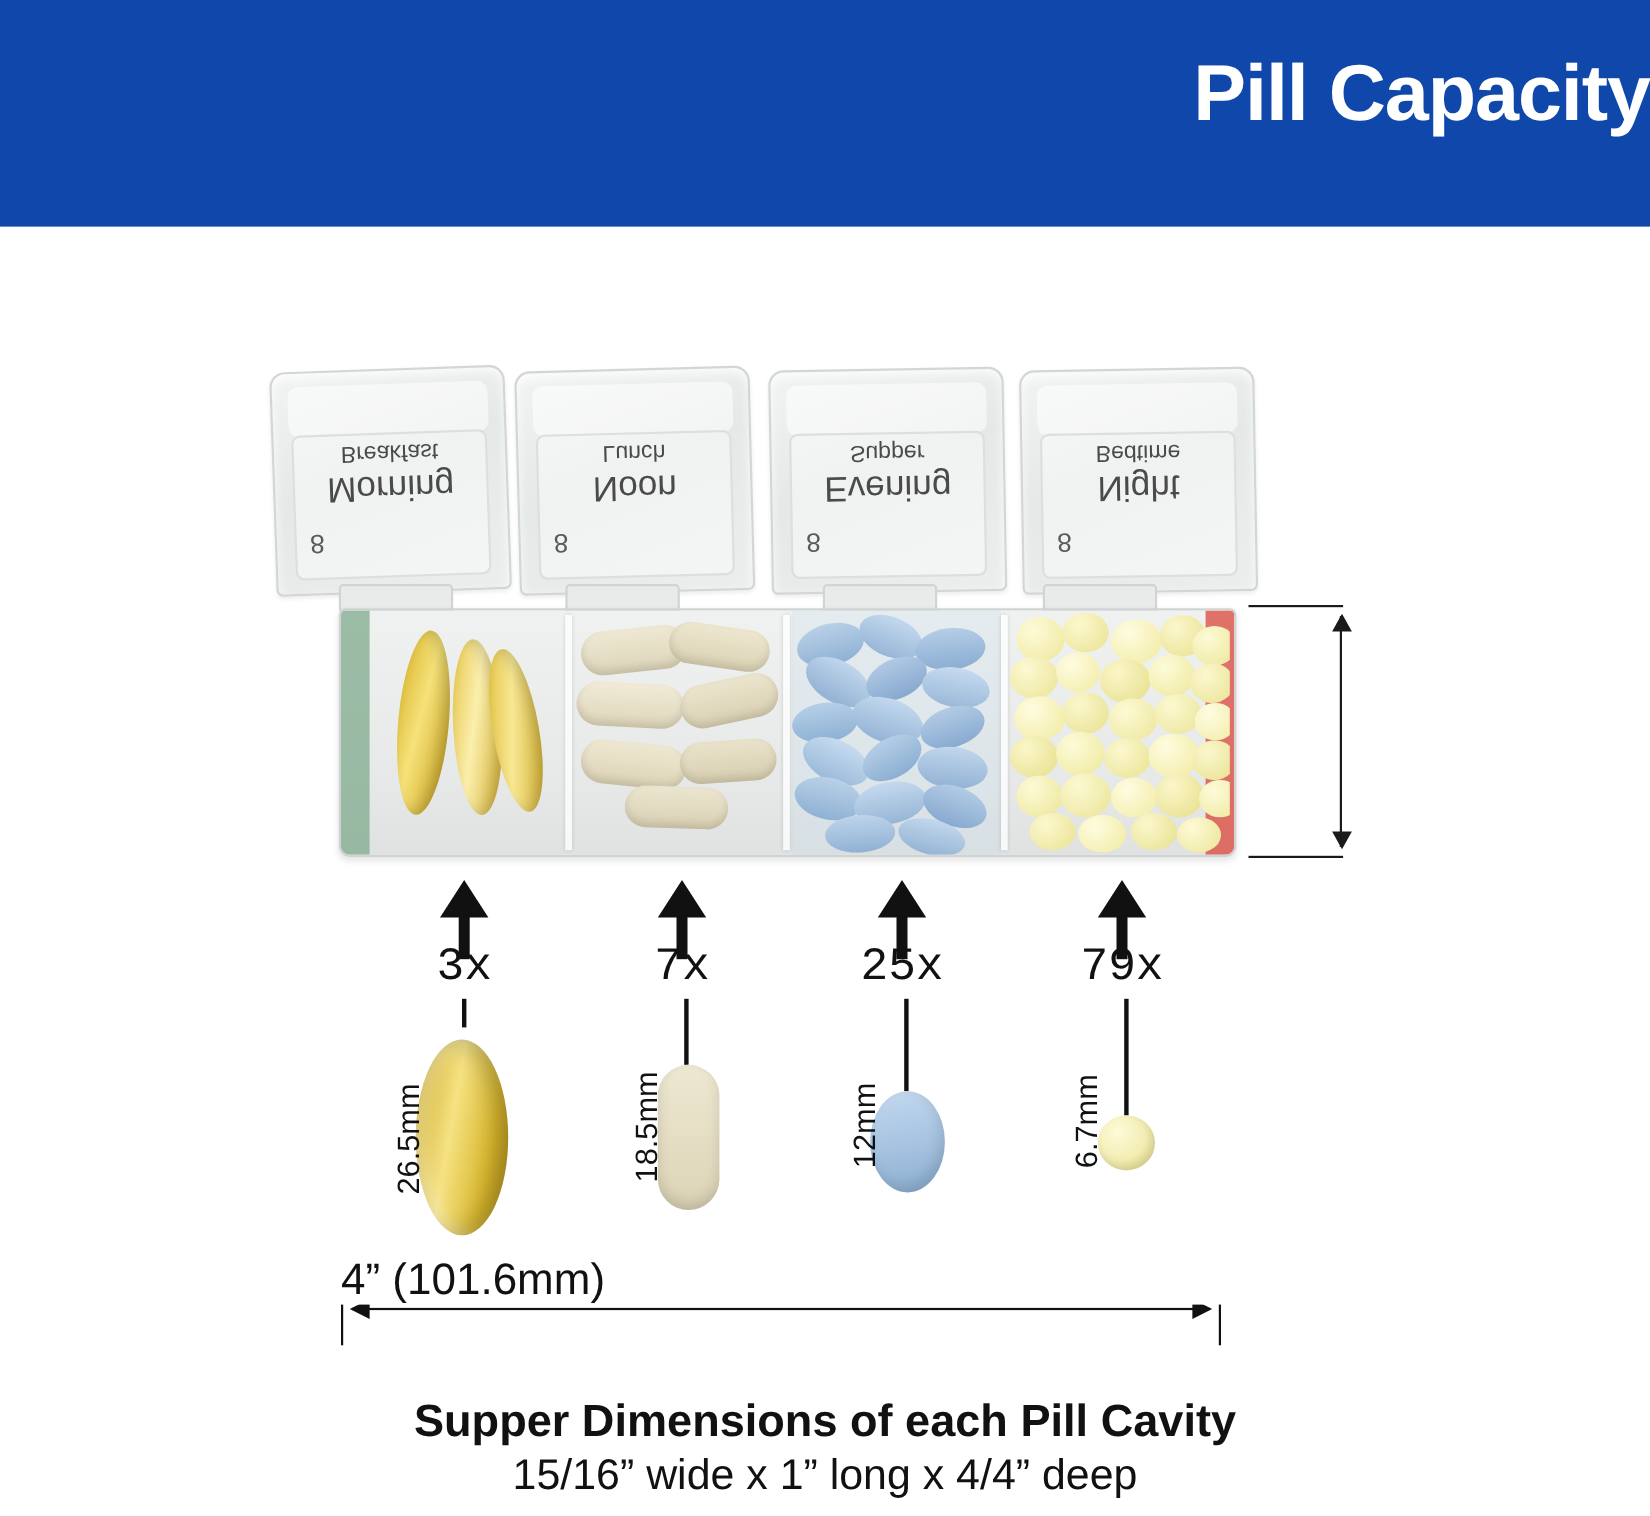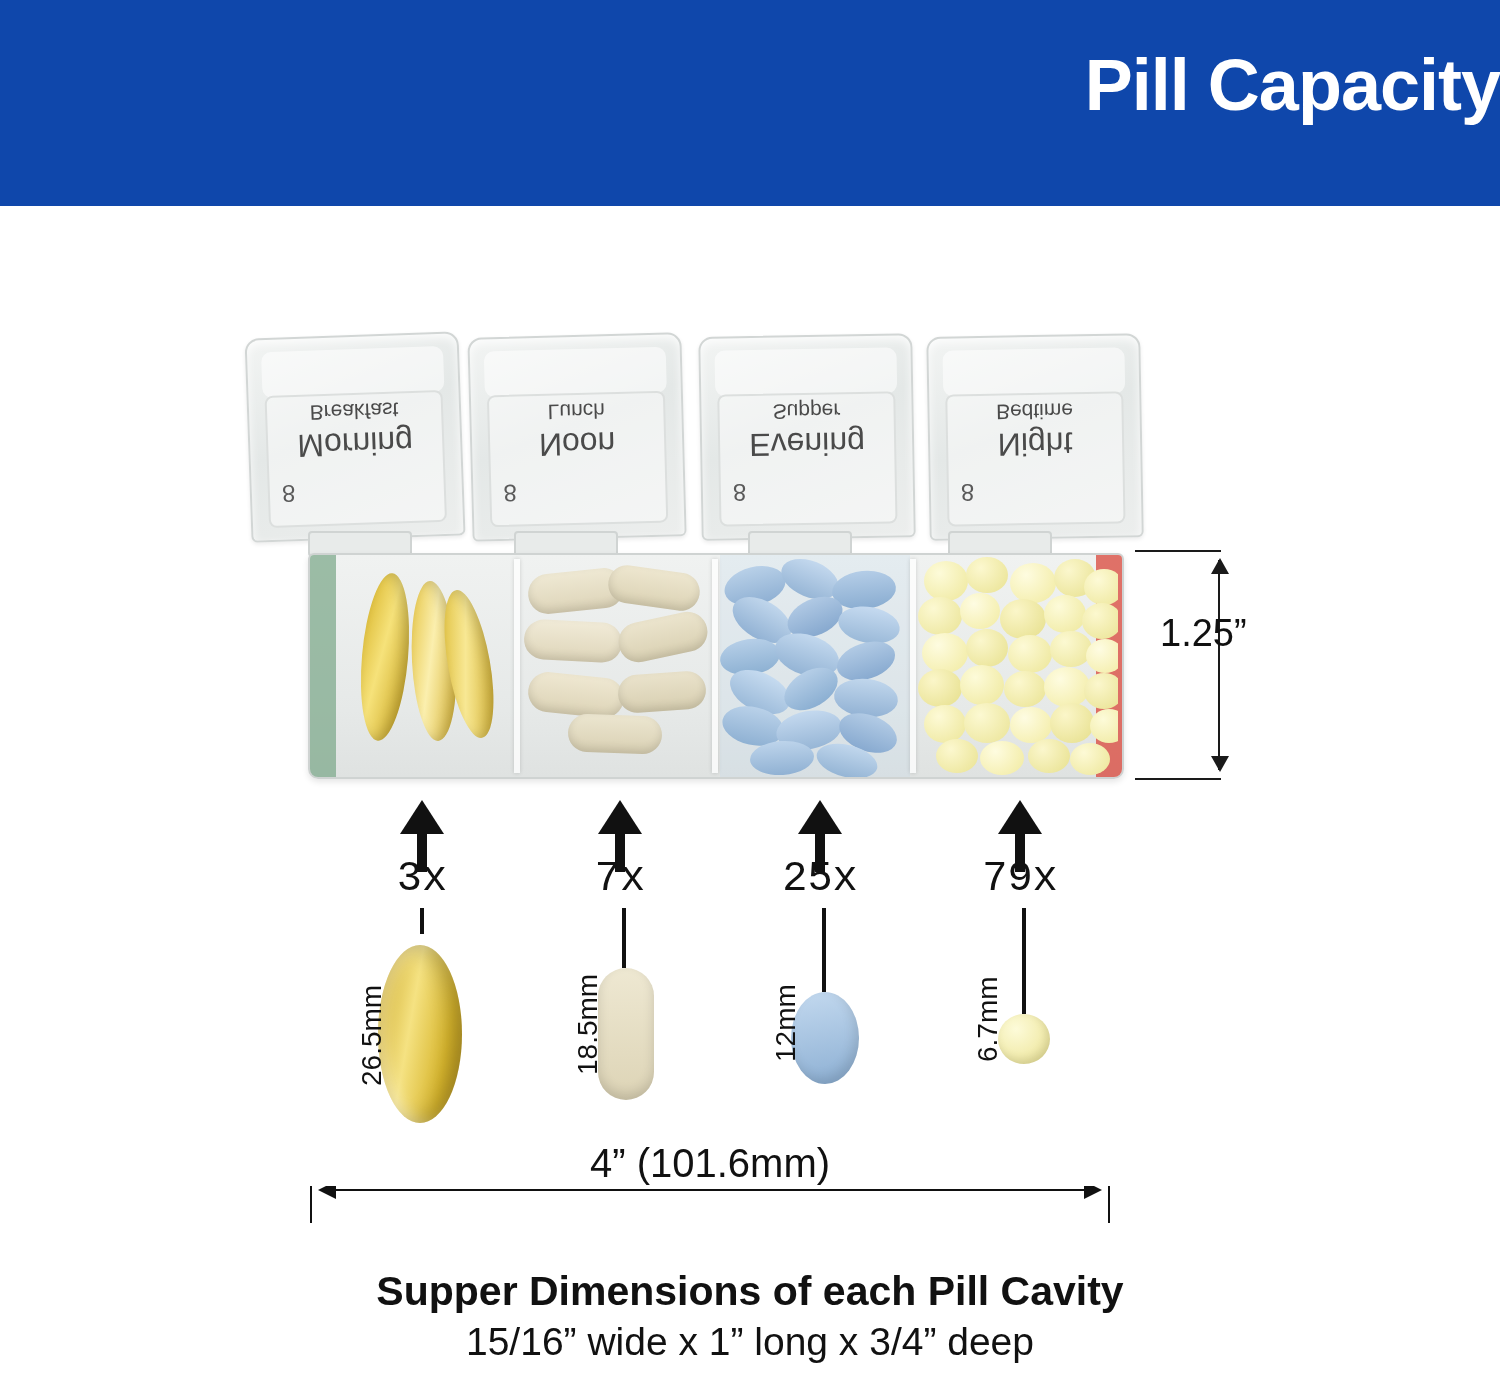--- a/index.html
+++ b/index.html
@@ -269,21 +269,21 @@
     width: 0; height: 0;
     border-top: 9px solid transparent;
     border-bottom: 9px solid transparent;
   }
   .arrow-left { left: 8px; border-right: 18px solid #111; }
   .arrow-right { right: 8px; border-left: 18px solid #111; }
   .dim-bottom-label {
     position: absolute;
     left: 0; top: 26px;
     width: 800px;
-    text-align: center;
+    text-align: left;
     font-size: 40px;
     color: #111;
     background: #ffffff;
   }
 
   
   .footer-1 {
     position: absolute;
     left: 0;
     top: 1268px;
@@ -425,21 +425,20 @@
 </div>
 
 <div class="dim-right">
   <div class="tick" style="top:0;"></div>
   <div class="tick" style="bottom:0;"></div>
   <div class="vline"></div>
   <div class="arrow-up"></div>
   <div class="arrow-down"></div>
 </div>
 <div class="dim-right-label">
-  <div>1.25”</div>
 </div>
 
 <div class="count-arrow" style="left:400px; top:800px;">
   <div class="head"></div>
   <div class="shaft"></div>
 </div>
 <div class="count-label" style="left:342px; top:855px;">3x</div>
 
 <div class="count-arrow" style="left:598px; top:800px;">
   <div class="head"></div>
@@ -478,13 +477,13 @@
 <div class="dim-bottom">
   <div class="endcap" style="left:0;"></div>
   <div class="endcap" style="right:0;"></div>
   <div class="hline"></div>
   <div class="arrow-left"></div>
   <div class="arrow-right"></div>
   <div class="dim-bottom-label">4” (101.6mm)</div>
 </div>
 
 <div class="footer-1">Supper Dimensions of each Pill Cavity</div>
-<div class="footer-2">15/16” wide x 1” long x 3/4” deep</div>
+<div class="footer-2">15/16” wide x 1” long x 4/4” deep</div>
 
 </body></html>

